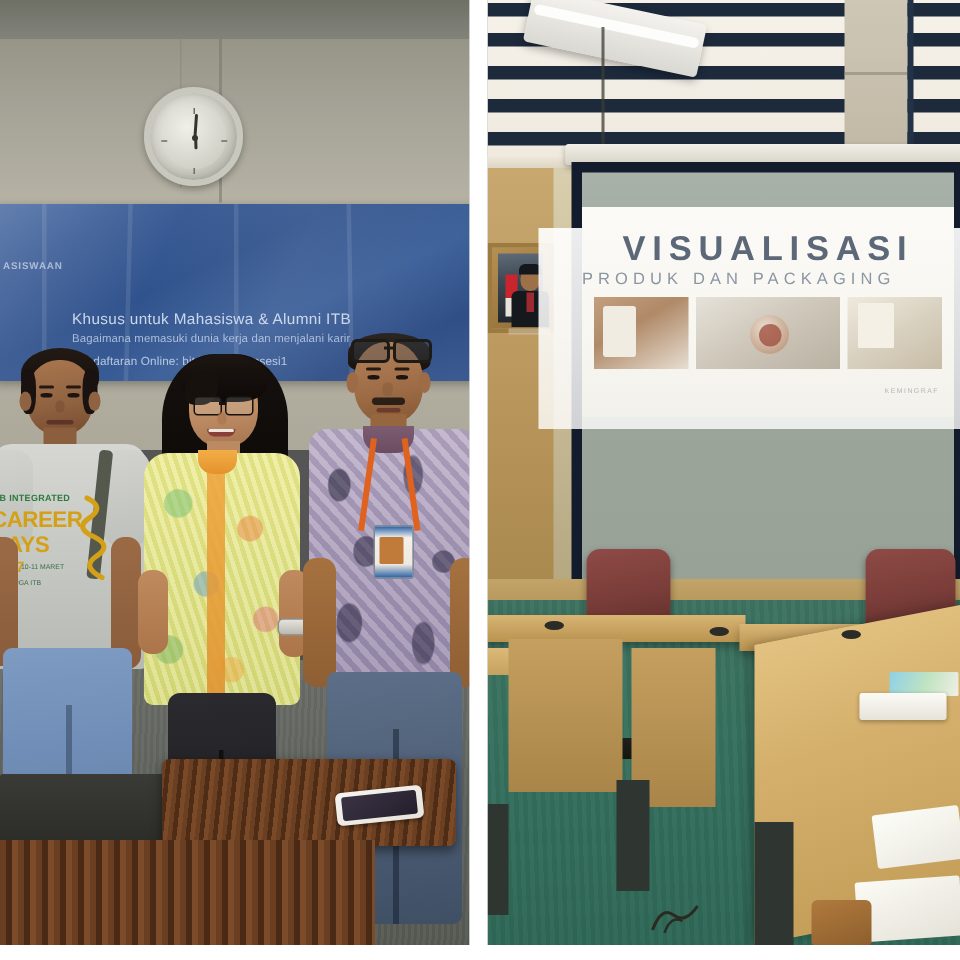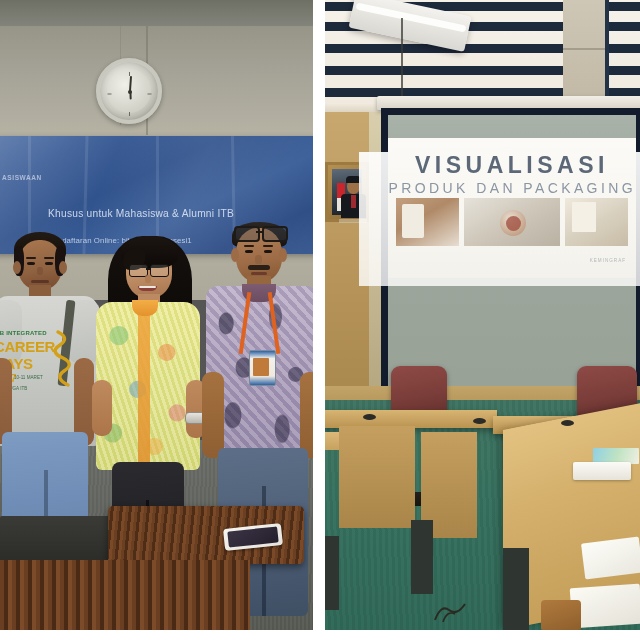--- a/index.html
+++ b/index.html
@@ -247,22 +247,22 @@
   .screen-frame{position:absolute;left:56px;top:108px;width:262px;height:310px;
     background:#121c2c;padding:7px;box-sizing:border-box;}
   .screen-surface{position:absolute;left:63px;top:115px;width:248px;height:296px;
     background:linear-gradient(180deg,#a9b2a8 0%,#9fa89e 24%,#97a196 100%);}
   .proj-glow{position:absolute;left:34px;top:152px;width:292px;height:134px;
     background:linear-gradient(180deg,rgba(255,255,255,.92),rgba(255,255,255,.80));}
   .slide{position:absolute;left:63px;top:138px;width:248px;height:140px;
     background:linear-gradient(180deg,#fbfaf6 0%,#f7f6f1 62%,#f2f1ec 100%);}
   .slide-title{position:absolute;left:0;top:14px;width:248px;text-align:center;
     font-size:23px;letter-spacing:4.5px;color:#5c6878;font-weight:bold;}
-  .slide-sub{position:absolute;left:0;top:42px;width:248px;text-align:right;
-    font-size:14px;letter-spacing:3.4px;color:#8b96a3;}
+  .slide-sub{position:absolute;left:0;top:42px;width:248px;text-align:left;
+    font-size:11px;letter-spacing:3.4px;color:#8b96a3;}
   .slide-thumbs{position:absolute;left:8px;top:60px;width:232px;height:48px;display:flex;gap:5px;}
   .thumb{flex:1;height:48px;}
   .thumb.t1{background:linear-gradient(150deg,#c39f7e 0%,#b08a68 40%,#e7ded2 100%);}
   .thumb.t2{flex:1.5;background:linear-gradient(150deg,#e6e2da 0%,#cfc8bb 46%,#b9b1a2 100%);}
   .thumb.t3{background:linear-gradient(150deg,#efe9dd 0%,#d9d1c0 50%,#c7bca6 100%);}
   .thumb-obj1{position:absolute;left:14px;top:66px;width:22px;height:34px;background:#f0ece2;border-radius:2px;}
   .thumb-obj2{position:absolute;left:112px;top:72px;width:26px;height:26px;border-radius:50%;
     background:radial-gradient(circle at 40% 34%,#e9dfd2,#b58b6c);}
   .thumb-obj2b{position:absolute;left:118px;top:78px;width:15px;height:15px;border-radius:50%;background:#9e4a3a;opacity:.75;}
   .thumb-obj3{position:absolute;left:184px;top:64px;width:24px;height:30px;background:#f4f0e6;border-radius:1px;}
@@ -341,20 +341,21 @@
     <div class="board"></div>
 
     <div class="banner">
       <div class="banner-fold f1"></div>
       <div class="banner-fold f2"></div>
       <div class="banner-fold f3"></div>
       <div class="banner-fold f4"></div>
       <div class="banner-sheen"></div>
       <div class="banner-side">ASISWAAN</div>
       <div class="banner-sub1">Khusus untuk Mahasiswa &amp; Alumni ITB</div>
+      <div class="banner-sub2">Bagaimana memasuki dunia kerja dan menjalani karir</div>
       <div class="banner-sub3">Pendaftaran Online: bit.ly/pelatihansesi1</div>
     </div>
 
     <div class="l-baseboard"></div>
     <div class="l-floor"></div>
     <div class="l-floor-tex"></div>
 
     <div>
       <div class="pA-hair"></div>
       <div class="pA-head"></div>

